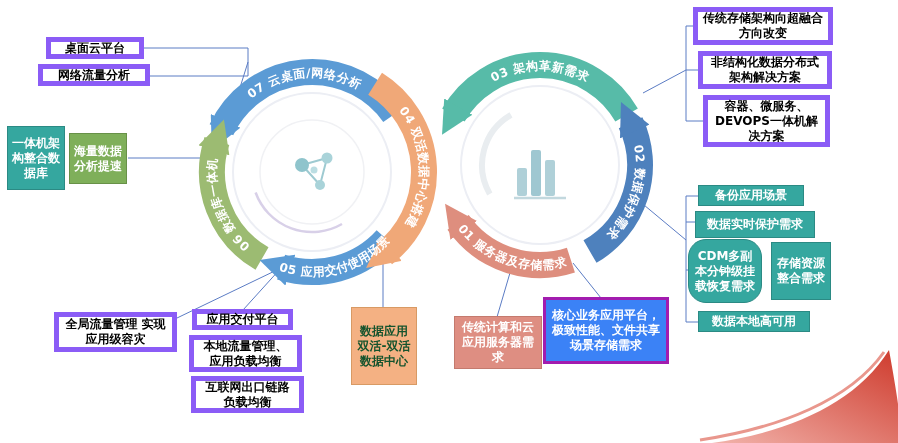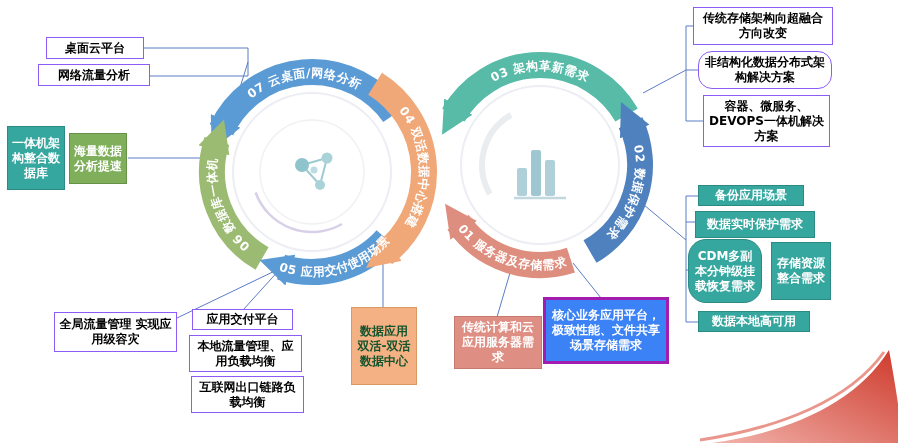--- a/index.html
+++ b/index.html
@@ -1,20 +1,20 @@
 <!DOCTYPE html>
 <html><head>
 <meta charset="utf-8">
 <style>
   html,body{margin:0;padding:0;background:#fff;font-family:"DejaVu Sans","Liberation Sans",sans-serif;}
   .stage{position:relative;width:898px;height:443px;background:#fff;overflow:hidden;}
   .stage svg{position:absolute;left:0;top:0;}
   .box{position:absolute;display:flex;align-items:center;justify-content:center;text-align:center;
        font-weight:bold;font-size:12px;line-height:1.25;box-sizing:border-box;padding:2px 4px;}
-  .white{background:#fff;border:1px solid #8b5cf6;color:#000;}
+  .white{background:#fff;border:5px solid #8b5cf6;color:#000;}
   .teal{background:#35A79F;border:1px solid #2b8a84;color:#fff;}
   .green{background:#7FAF5A;border:1px solid #689148;color:#fff;}
   .orange{background:#F4B183;border:1px solid #d89a64;color:#14532d;}
   .salmon{background:#DE8E82;border:1px solid #c47a6e;color:#fff;}
   .salmon2{background:#3b82f6;border:3px solid #a21caf;color:#fff;}
   .arc-label{font-size:12px;font-weight:bold;fill:#fff;letter-spacing:0.5px;}
 </style>
 </head>
 <body>
 
@@ -130,21 +130,21 @@
   <div class="box teal" style="left:7px;   top:126px; width:58px;  height:64px;">一体机架构整合数据库</div>
   <div class="box green" style="left:69px;  top:133px; width:58px;  height:51px;">海量数据分析提速</div>
   <div class="box white" style="left:54px;  top:312px; width:123px; height:40px;">全局流量管理 实现应用级容灾</div>
   <div class="box white" style="left:192px; top:309px; width:101px; height:21px;">应用交付平台</div>
   <div class="box white" style="left:189px; top:335px; width:113px; height:37px;">本地流量管理、应用负载均衡</div>
   <div class="box white" style="left:191px; top:376px; width:113px; height:37px;">互联网出口链路负载均衡</div>
   <div class="box orange" style="left:351px; top:307px; width:66px;  height:78px;">数据应用双活-双活数据中心</div>
   <div class="box salmon" style="left:454px; top:316px; width:88px;  height:53px;font-family:Liberation Serif, serif;">传统计算和云应用服务器需求</div>
   <div class="box salmon2" style="left:543px; top:297px; width:126px; height:67px;">核心业务应用平台，极致性能、文件共享场景存储需求</div>
   <div class="box white" style="left:693px; top:7px;   width:140px; height:38px;">传统存储架构向超融合方向改变</div>
-  <div class="box white" style="left:698px; top:51px;  width:134px; height:38px;border-radius:14px;">非结构化数据分布式架构解决方案</div>
+  <div class="box white" style="left:698px; top:51px;  width:134px; height:38px;">非结构化数据分布式架构解决方案</div>
   <div class="box white" style="left:703px; top:95px;  width:127px; height:52px;">容器、微服务、DEVOPS一体机解决方案</div>
   <div class="box teal" style="left:698px; top:185px; width:106px; height:21px;">备份应用场景</div>
   <div class="box teal" style="left:695px; top:211px; width:120px; height:27px;">数据实时保护需求</div>
   <div class="box teal" style="left:688px; top:239px; width:74px;  height:64px;border-radius:18px;">CDM多副本分钟级挂载恢复需求</div>
   <div class="box teal" style="left:771px; top:242px; width:60px;  height:58px;">存储资源整合需求</div>
   <div class="box teal" style="left:698px; top:311px; width:112px; height:21px;">数据本地高可用</div>
 
 </div>
 
 </body></html>

